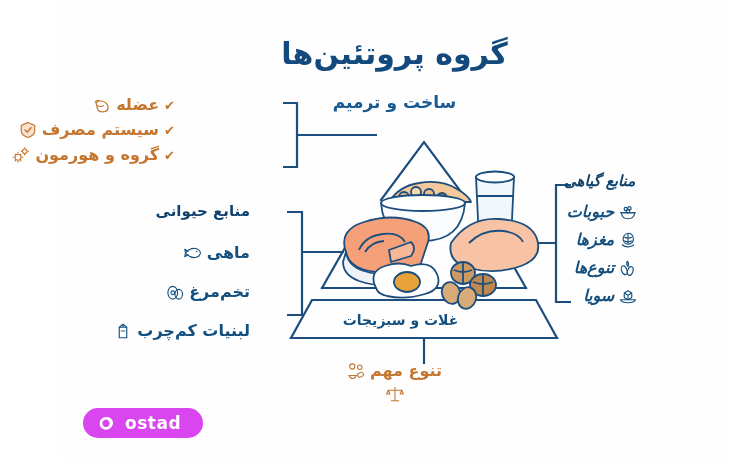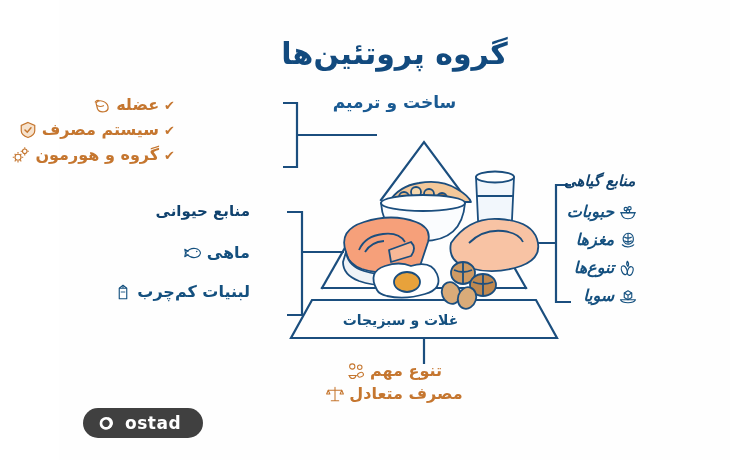--- a/index.html
+++ b/index.html
@@ -76,21 +76,21 @@
   #tier-base-label {
     left:12px; right:0; top:312px;
     text-align:center;
     font-size:14px; font-weight:bold; color:#14507F;
   }
 
   
   #logo {
     position:absolute; left:24px; top:408px;
     width:120px; height:30px;
-    background:#404040;
+    background:#d946ef;
     border-radius:15px;
     display:flex; align-items:center; justify-content:flex-start;
     gap:6px; padding:0 14px 0 10px;
     direction:ltr;
   }
   #logo .mark { width:26px; height:18px; display:block; }
   #logo .word {
     font-size:17px; font-weight:bold; color:#ffffff;
     letter-spacing:0.5px; line-height:1;
   }
@@ -235,20 +235,30 @@
         <span class="lbl">ماهی</span>
         <svg class="ico" viewBox="0 0 24 24">
           <g fill="none" stroke="#14507F" stroke-width="1.5" stroke-linejoin="round">
             <path d="M2 12 q6 -7 13 -6 q6 1 7 6 q-1 5 -7 6 q-7 1 -13 -6 Z"></path>
             <path d="M2 12 l-1 -5 l5 3 M2 12 l-1 5 l5 -3"></path>
             <circle cx="17" cy="10" r="1" fill="#14507F" stroke="none"></circle>
           </g>
         </svg>
       </div>
 
+      <div class="row">
+        <span class="lbl">تخم‌مرغ</span>
+        <svg class="ico" viewBox="0 0 24 24">
+          <g fill="none" stroke="#14507F" stroke-width="1.5">
+            <ellipse cx="9" cy="13" rx="6.5" ry="8.5"></ellipse>
+            <ellipse cx="17" cy="15" rx="5" ry="6.5"></ellipse>
+            <circle cx="9" cy="13" r="2.5"></circle>
+          </g>
+        </svg>
+      </div>
 
       <div class="row">
         <span class="lbl">لبنیات کم‌چرب</span>
         <svg class="ico" viewBox="0 0 24 24">
           <g fill="none" stroke="#14507F" stroke-width="1.5" stroke-linejoin="round">
             <path d="M7 7 l5 -4 l5 4 v14 h-10 Z"></path>
             <path d="M7 7 h10 M12 3 v4"></path>
             <path d="M9 12 h6" stroke-width="1.2"></path>
           </g>
         </svg>
@@ -322,21 +332,20 @@
             <circle cx="7" cy="6" r="3.5"></circle>
             <circle cx="17" cy="7" r="3"></circle>
             <path d="M3 18 h9 q-1 4 -4.5 4 q-3.5 0 -4.5 -4 Z"></path>
             <path d="M2 18 h11"></path>
             <ellipse cx="18" cy="17" rx="4" ry="3" transform="rotate(-20 18 17)"></ellipse>
           </g>
         </svg>
       </div>
 
       <div class="row">
-        <span class="lbl">مصرف متعادل</span>
         <svg class="ico" viewBox="0 0 24 24">
           <g fill="none" stroke="#C5762F" stroke-width="1.4" stroke-linejoin="round" stroke-linecap="round">
             <path d="M12 3 v18 M7 21 h10"></path>
             <path d="M3 7 h18"></path>
             <path d="M3 7 l-2.2 5 h4.4 Z"></path>
             <path d="M21 7 l-2.2 5 h4.4 Z"></path>
           </g>
         </svg>
       </div>
 

